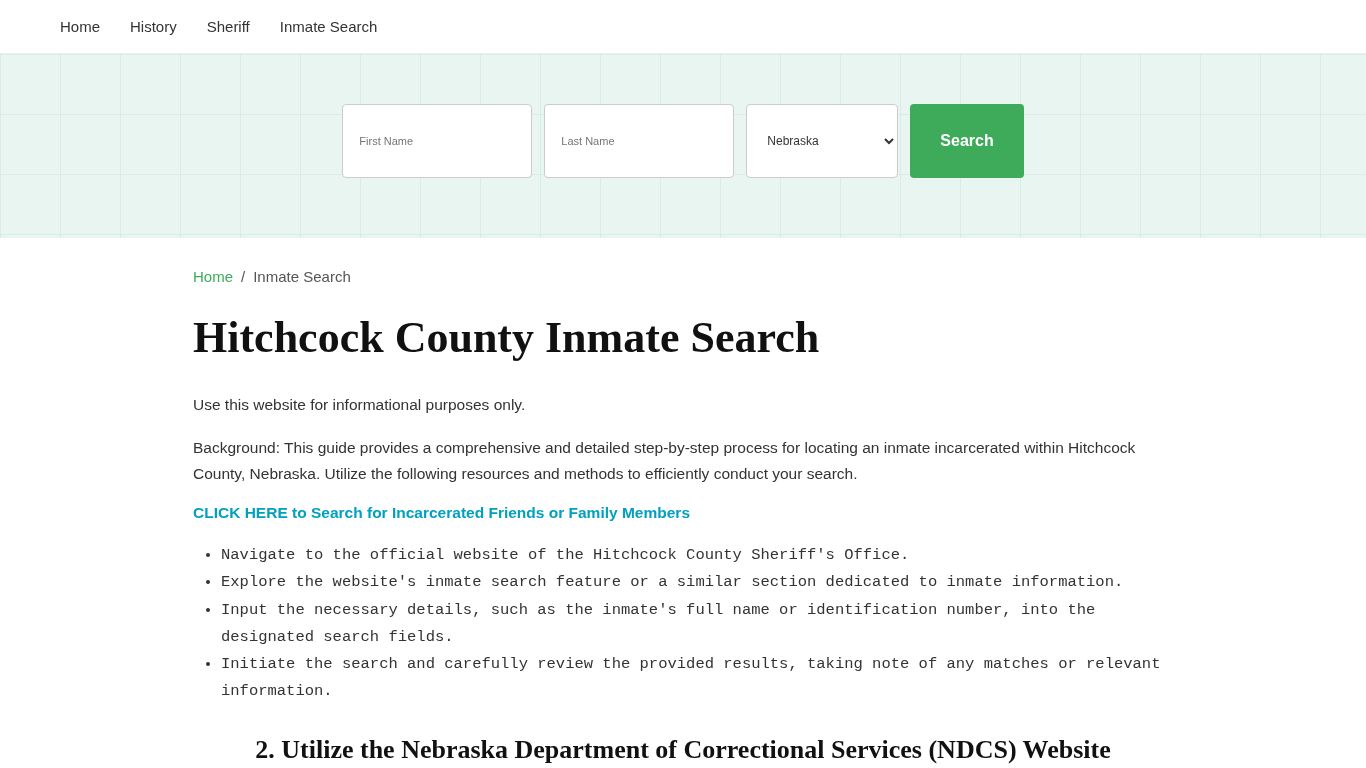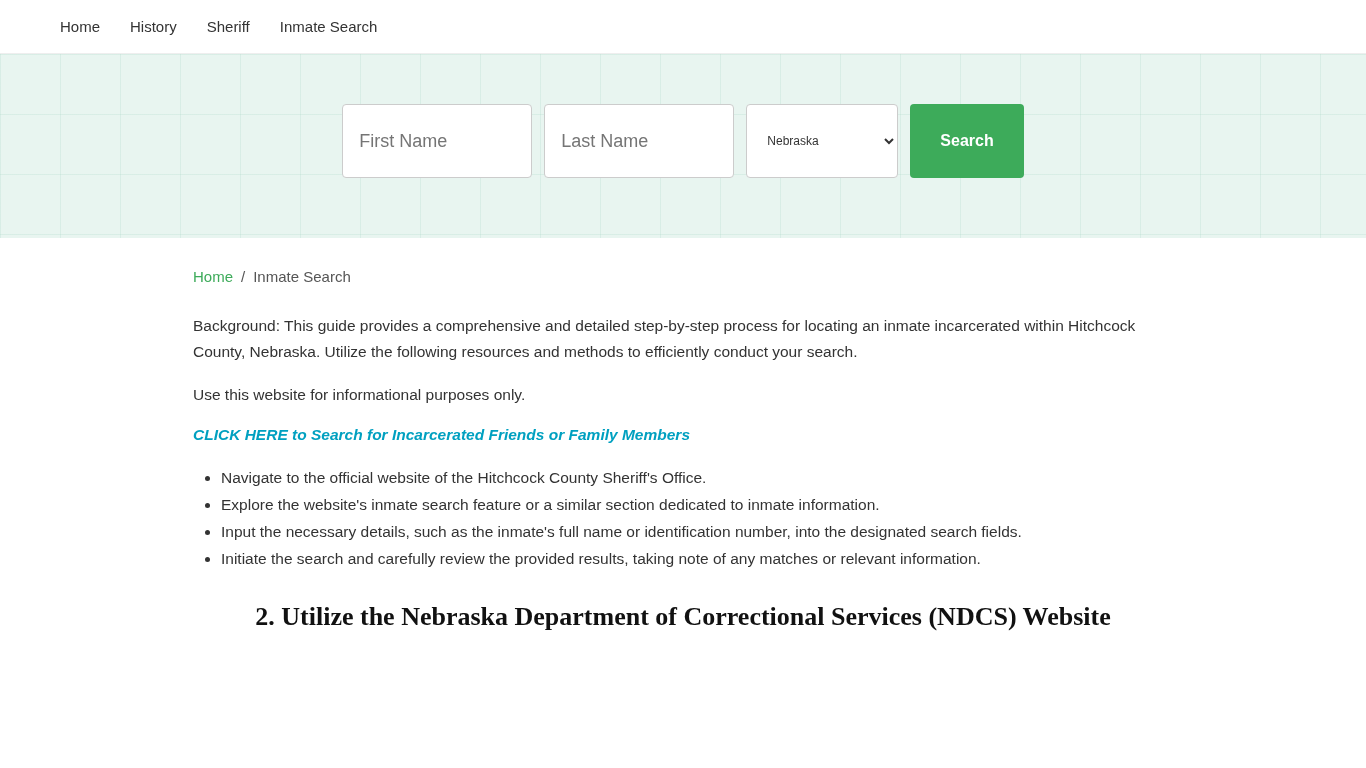--- a/index.html
+++ b/index.html
@@ -61,21 +61,21 @@
     .search-form {
       display: flex;
       justify-content: center;
       gap: 12px;
       flex-wrap: wrap;
     }
     .search-form input {
       padding: 12px 16px;
       border: 1px solid #ccc;
       border-radius: 4px;
-      font-size: 18px;
+      font-size: 11px;
       width: 190px;
       outline: none;
       font-family: Arial, sans-serif;
       color: #ec4899;
     }
     .search-form select {
       padding: 12px 16px;
       border: 1px solid #ccc;
       border-radius: 4px;
       font-size: 12px;
@@ -145,28 +145,27 @@
     }
 
     .click-link {
       color: #00a0c0;
       text-decoration: none;
       font-weight: 700;
       font-family: Arial, sans-serif;
       font-size: 15.5px;
       display: inline-block;
       margin-bottom: 20px;
-      font-style: italic;
     }
 
     
     .bullet-list {
       list-style: disc;
       padding-left: 28px;
-      font-family: Liberation Sans, sans-serif;
+      font-family: Liberation Mono, monospace;
       font-size: 15.5px;
       color: #333;
       line-height: 1.75;
       margin-bottom: 30px;
     }
 
     
     .section-heading {
       font-size: 26px;
       font-weight: 900;
@@ -250,24 +249,25 @@
 <main class="content">
 
   
   <nav class="breadcrumb">
     <a href="#">Home</a>
     <span class="breadcrumb-sep">/</span>
     <span>Inmate Search</span>
   </nav>
 
   
-
-  
+  <h1 class="page-title">Hitchcock County Inmate Search</h1>
+
+  
+  <p class="body-text">Use this website for informational purposes only.</p>
   <p class="body-text">Background: This guide provides a comprehensive and detailed step-by-step process for locating an inmate incarcerated within Hitchcock County, Nebraska. Utilize the following resources and methods to efficiently conduct your search.</p>
-  <p class="body-text">Use this website for informational purposes only.</p>
 
   
   <a href="#" class="click-link">CLICK HERE to Search for Incarcerated Friends or Family Members</a>
 
   
   <ul class="bullet-list">
     <li>Navigate to the official website of the Hitchcock County Sheriff's Office.</li>
     <li>Explore the website's inmate search feature or a similar section dedicated to inmate information.</li>
     <li>Input the necessary details, such as the inmate's full name or identification number, into the designated search fields.</li>
     <li>Initiate the search and carefully review the provided results, taking note of any matches or relevant information.</li>

